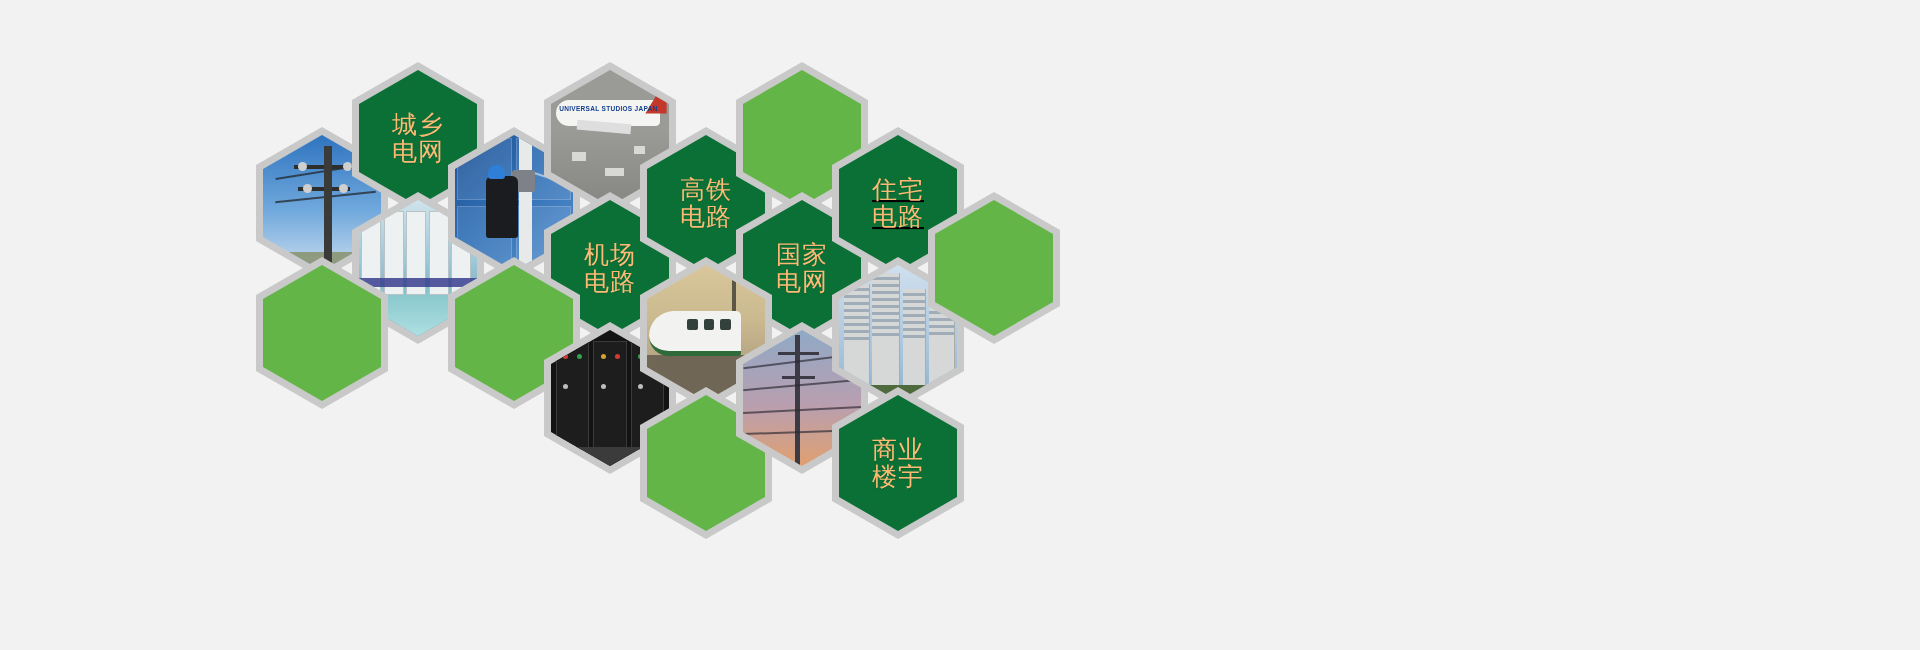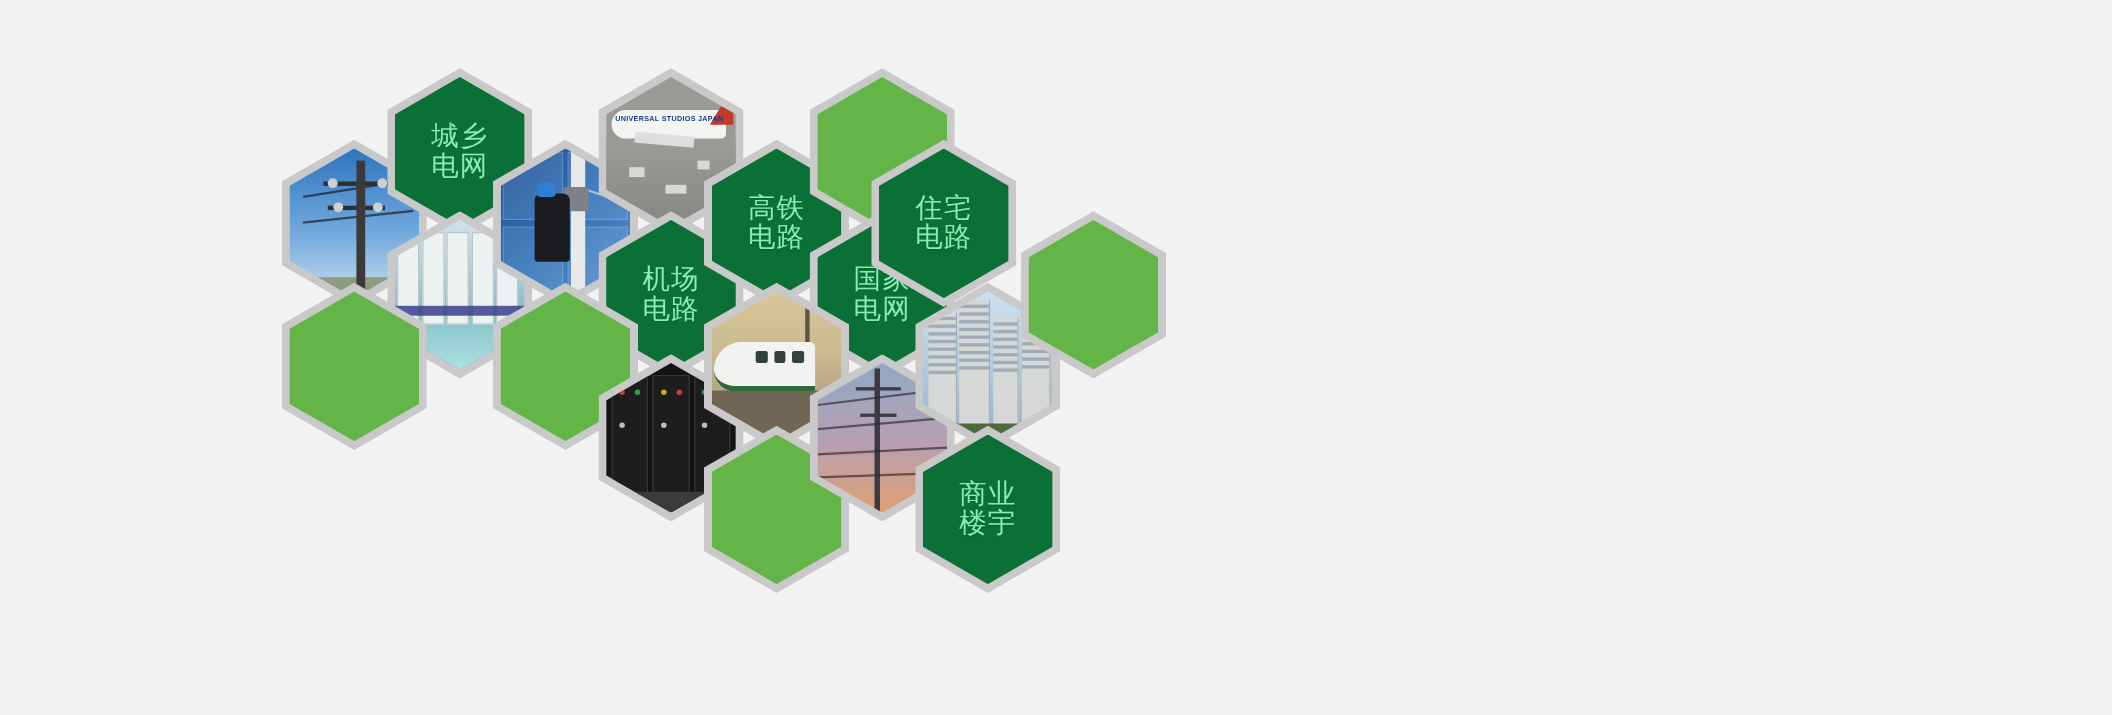--- a/index.html
+++ b/index.html
@@ -40,21 +40,21 @@
     justify-content: center;
     overflow: hidden;
     position: relative;
   }
 
   
   .hex.dark .inner   { background: #0b7036; }
   .hex.light .inner  { background: #63b548; }
 
   .hex .label {
-    color: #86efac;
+    color: #fdba74;
     font-size: 25px;
     line-height: 1.08;
     text-align: center;
     font-weight: 400;
     letter-spacing: 1px;
     white-space: pre-line;
     z-index: 3;
     position: relative;
     text-shadow: 0 1px 1px rgba(0,0,0,.12);
   }
@@ -294,21 +294,21 @@
         <div class="el tower" style="left:44%;top:4%;width:5px;height:96%"></div>
         <div class="el tower" style="left:30%;top:16%;width:34%;height:3px"></div>
         <div class="el tower" style="left:33%;top:34%;width:28%;height:3px"></div>
         <div class="el ln" style="left:0;top:22%;width:100%;transform:rotate(-7deg)"></div>
         <div class="el ln" style="left:0;top:40%;width:100%;transform:rotate(-5deg)"></div>
         <div class="el ln" style="left:0;top:58%;width:100%;transform:rotate(-3deg)"></div>
         <div class="el ln" style="left:0;top:74%;width:100%;transform:rotate(-2deg)"></div>
           </div>
         </div>
       </div>
-      <div class="hex dark" style="left: 792px; top: 127px;">
+      <div class="hex dark" style="left: 832px; top: 127px; text-decoration: underline;">
         <div class="inner">
           <div class="label">住宅
 电路</div>
         </div>
       </div>
       <div class="hex" style="left: 832px; top: 257px;">
         <div class="inner">
           <div class="photo ph-bld">
             <div class="sky"></div>
         <div class="el tw" style="left:4%;top:14%;width:22%;height:86%">

